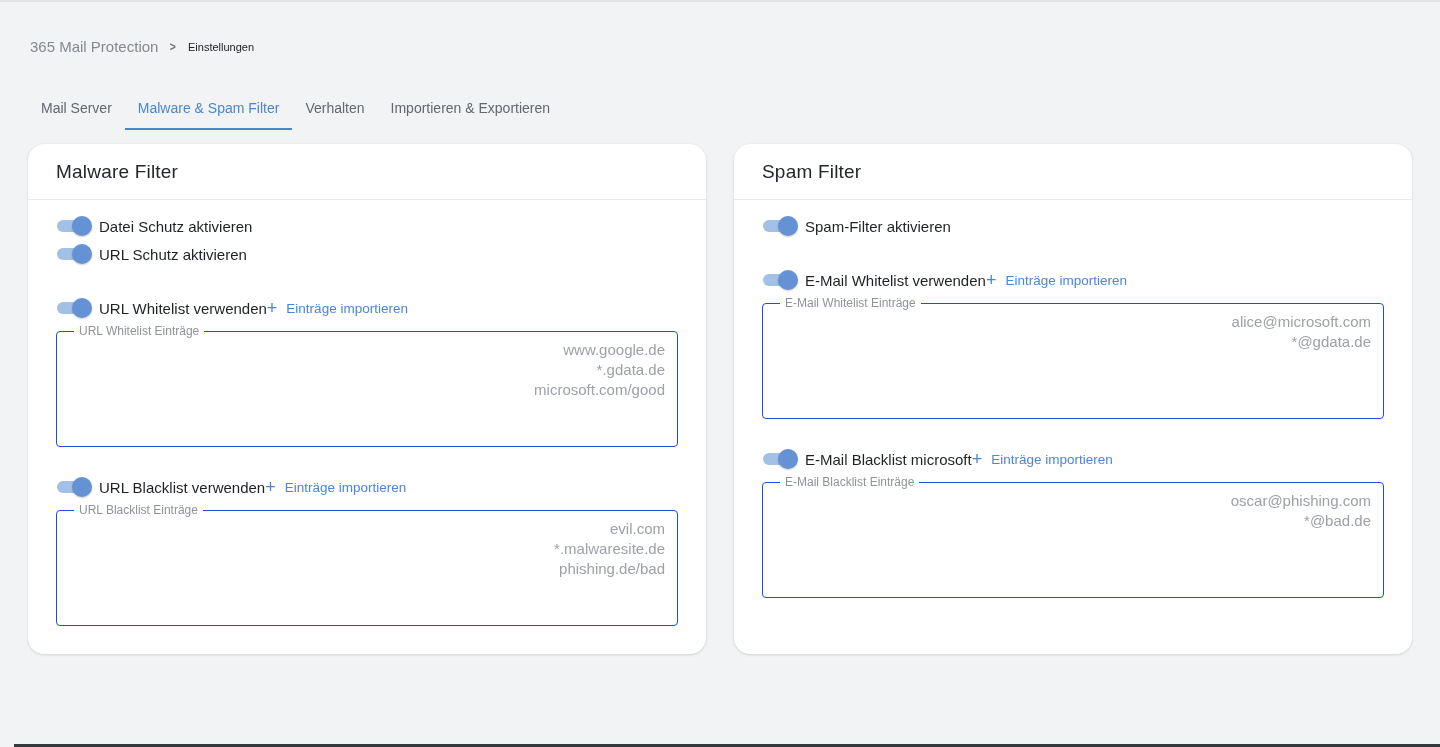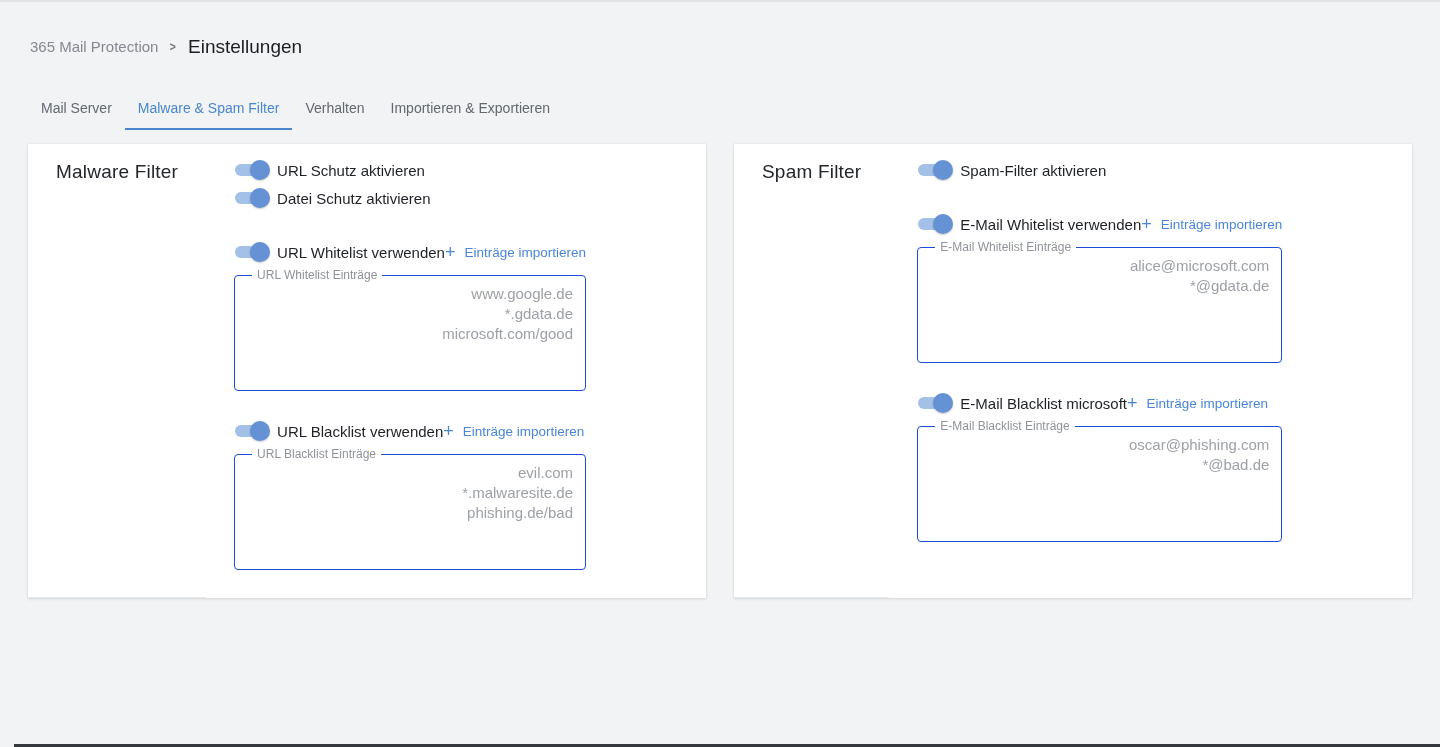--- a/index.html
+++ b/index.html
@@ -19,38 +19,38 @@
     position: absolute; bottom: 0; left: 14px; right: 0;
     height: 3px; background: #35383c;
   }
   
   .breadcrumb {
     display: flex; align-items: center; gap: 11px;
     padding: 38px 0 0 30px; font-size: 15px; line-height: 18px; text-align: center;
   }
   .crumb-parent { color: #85898f; cursor: pointer; }
   .crumb-sep { color: #6f7379; font-size: 13px; font-weight: 700; transform: scaleX(.8); }
-  .crumb-current { color: #1b1e23; font-weight: 500; font-size: 19px; }
+  .crumb-current { color: #1b1e23; font-weight: 500; font-size: 11px; }
   
   .tabs { display: flex; margin: 34px 8px 0 28px; }
   .tab {
     position: relative; padding: 10px 13px 14px;
     font-size: 14px; color: #63676e; cursor: pointer; white-space: nowrap;
   }
   .tab.active { color: #4a86d0; }
   .tab.active::after {
     content: ""; position: absolute; left: 0; right: 0; bottom: 0;
     height: 2px; background: #4a86d0;
   }
   
   .main { display: flex; gap: 28px; padding: 0 28px; margin-top: 14px; align-items: stretch; }
   .card {
-    flex: 1; background: #ffffff; border-radius: 0;
+    flex: 1; background: #ffffff; border-radius: 16px;
     box-shadow: 0 1px 3px rgba(25,30,40,.13), 0 0 1px rgba(25,30,40,.10);
-    display: flex; flex-direction: row;
+    display: flex; flex-direction: column;
   }
   .card-header { padding: 17px 28px 16px; border-bottom: 1px solid #e8e9eb; }
   .card-title { font-size: 19px; color: #23262b; letter-spacing: .2px; }
   .card-body { padding: 12px 28px 28px; }
   .toggle-row { display: flex; align-items: center; height: 28px; }
   .section { margin-top: 26px; }
   .section-head { display: flex; align-items: center; justify-content: flex-start; height: 28px; }
   .left-group { display: flex; align-items: center; }
   
   .switch { position: relative; width: 36px; height: 20px; margin-right: 7px; flex: none; cursor: pointer; }
@@ -108,29 +108,29 @@
     <div class="card-header">
       <div class="card-title">Malware Filter</div>
     </div>
     <div class="card-body">
 
       <div class="toggle-row">
         <span class="switch">
           <span class="switch-track"></span>
           <span class="switch-thumb"></span>
         </span>
-        <span class="toggle-label">URL Schutz aktivieren</span>
+        <span class="toggle-label">Datei Schutz aktivieren</span>
       </div>
 
       <div class="toggle-row">
         <span class="switch">
           <span class="switch-track"></span>
           <span class="switch-thumb"></span>
         </span>
-        <span class="toggle-label">Datei Schutz aktivieren</span>
+        <span class="toggle-label">URL Schutz aktivieren</span>
       </div>
 
       <div class="section">
         <div class="section-head">
           <div class="left-group">
             <span class="switch">
               <span class="switch-track"></span>
               <span class="switch-thumb"></span>
             </span>
             <span class="toggle-label">URL Whitelist verwenden</span>

